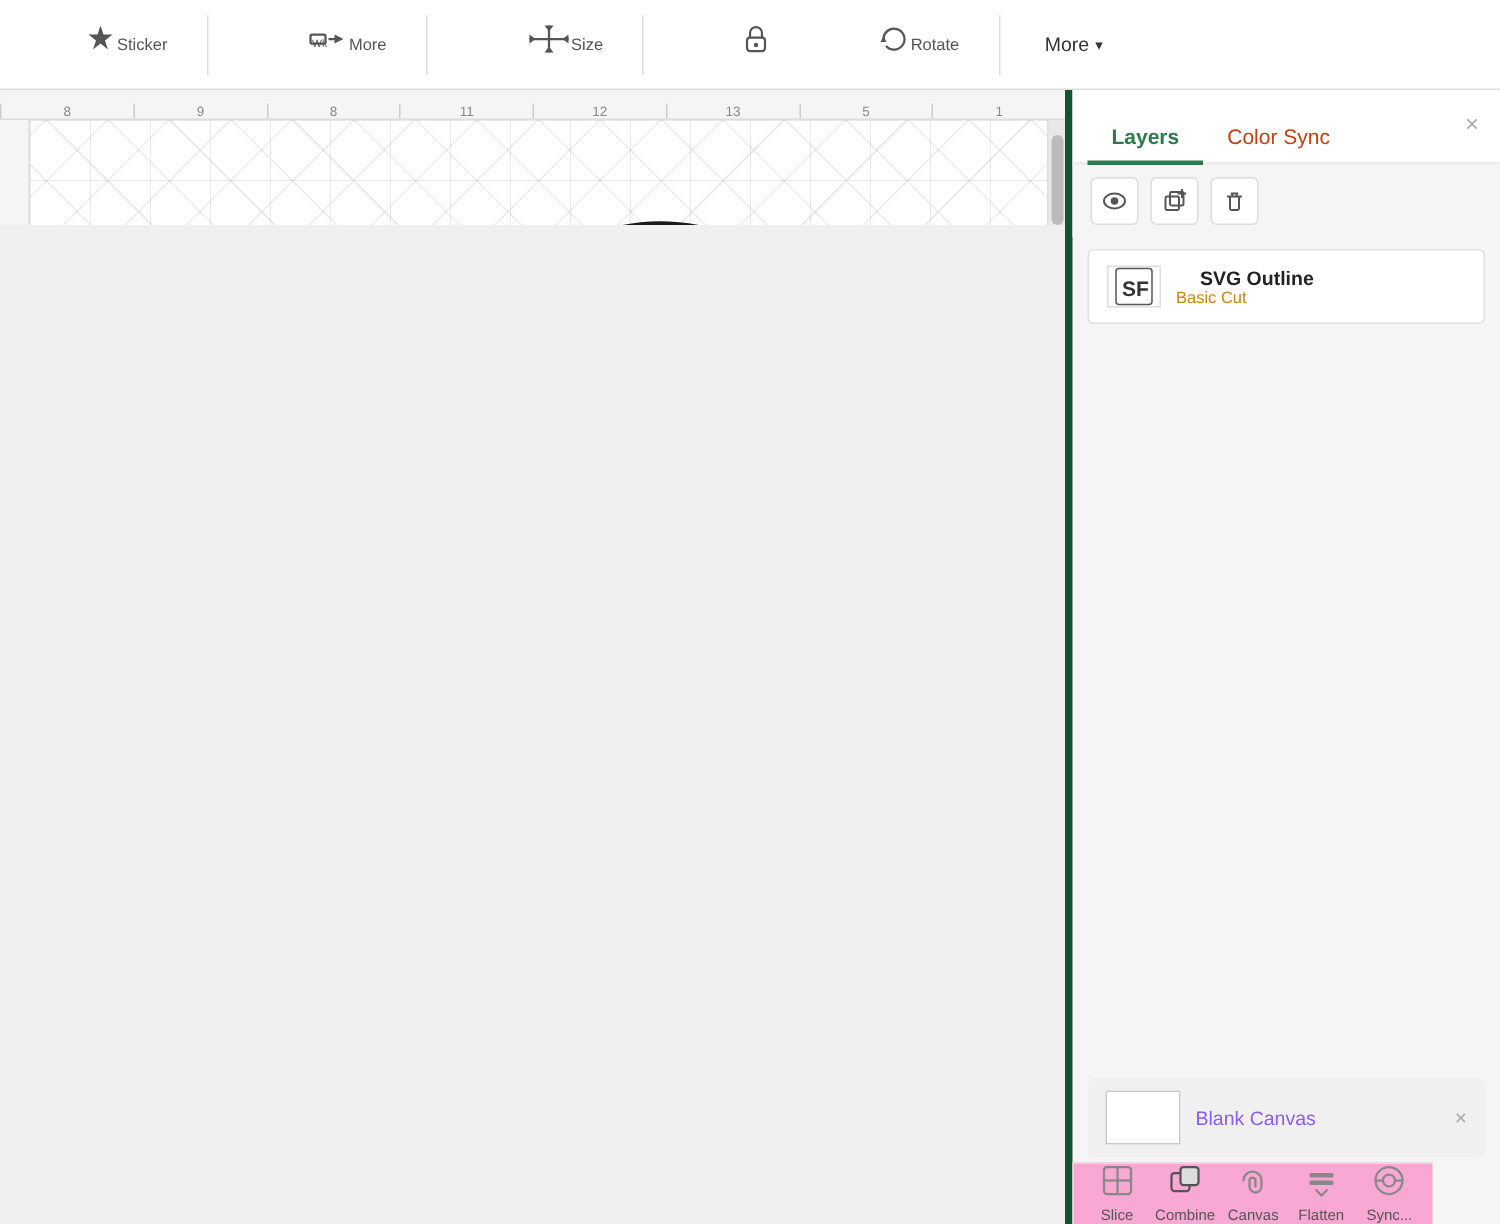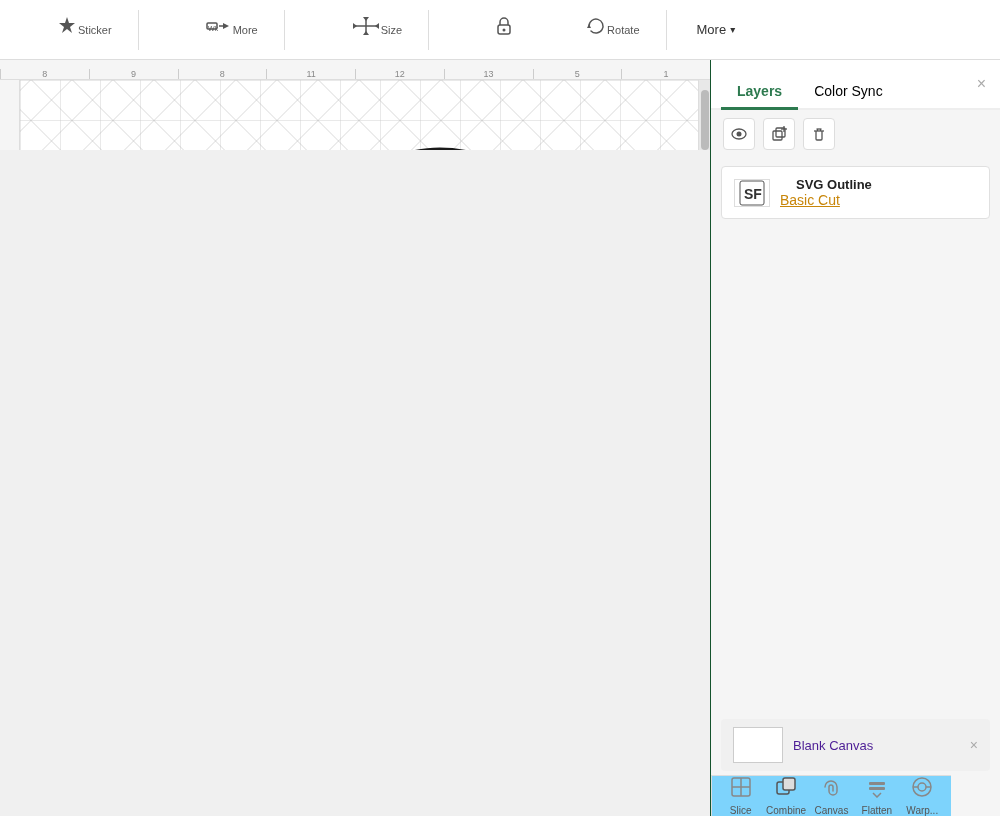--- a/index.html
+++ b/index.html
@@ -158,40 +158,40 @@
       height: 60px;
       background: #bbb;
       border-radius: 4px;
       margin-top: 10px;
     }
 
     
     .right-panel {
       width: 290px;
       background: #f5f5f5;
-      border-left: 1px solid #14532d;
+      border-left: 5px solid #14532d;
       display: flex;
       flex-direction: column;
       flex-shrink: 0;
     }
 
     
     .panel-tabs {
       display: flex;
       background: #ffffff;
       border-bottom: 2px solid #eee;
       padding: 0 10px;
       height: 50px;
       align-items: flex-end;
     }
     .panel-tab {
       padding: 8px 16px;
       font-size: 14px;
       cursor: pointer;
-      color: #000000;
+      color: #c2410c;
       border-bottom: 3px solid transparent;
       margin-bottom: -2px;
     }
     .panel-tab.active {
       color: #2d7a4f;
       border-bottom: 3px solid #2d7a4f;
       font-weight: 600;
     }
     .panel-tab-close {
       margin-left: auto;
@@ -251,23 +251,22 @@
       display: flex;
       flex-direction: column;
     }
     .layer-item-title {
       font-size: 13px;
       font-weight: 600;
       color: #222;
       margin-left: 16px;
     }
     .layer-item-subtitle {
-      font-size: 14px;
+      font-size: 11px;
       color: #c8860a;
-      text-decoration: underline;
     }
 
     
     .blank-canvas-item {
       display: flex;
       align-items: center;
       padding: 8px 12px;
       background: #f0f0f0;
       margin: 4px 10px;
       border-radius: 4px;
@@ -276,42 +275,42 @@
     }
     .blank-canvas-thumb {
       width: 50px;
       height: 36px;
       border: 1px solid #ccc;
       background: #ffffff;
       flex-shrink: 0;
     }
     .blank-canvas-label {
       font-size: 13px;
-      color: #4c1d95;
+      color: #8b5cf6;
     }
     .blank-canvas-close {
       margin-left: auto;
       font-size: 14px;
       color: #aaa;
       cursor: pointer;
     }
 
     
     .panel-spacer {
       flex: 1;
     }
     .panel-bottom {
       width: 240px;
       border-left: 1px solid #ddd;
       border-top: 1px solid #ddd;
       display: flex;
       align-items: center;
       justify-content: space-around;
       padding: 0 6px;
-      background: #7dd3fc;
+      background: #f9a8d4;
     }
     .panel-bottom-action {
       display: flex;
       flex-direction: column;
       align-items: center;
       gap: 2px;
       cursor: pointer;
       font-size: 10px;
       color: #555;
       min-width: 44px;
@@ -615,17 +614,17 @@
 
       <div class="panel-bottom-action">
         <div class="ico">
           <svg width="22" height="22" viewBox="0 0 22 22">
             <circle cx="11" cy="11" r="9" fill="none" stroke="#888" stroke-width="1.5"></circle>
             <circle cx="11" cy="11" r="4" fill="none" stroke="#888" stroke-width="1.5"></circle>
             <line x1="2" y1="11" x2="7" y2="11" stroke="#888" stroke-width="1.5"></line>
             <line x1="15" y1="11" x2="20" y2="11" stroke="#888" stroke-width="1.5"></line>
           </svg>
         </div>
-        <span>Warp...</span>
+        <span>Sync...</span>
       </div>
     </div>
   </div>
 </div>
 
 </body></html>

